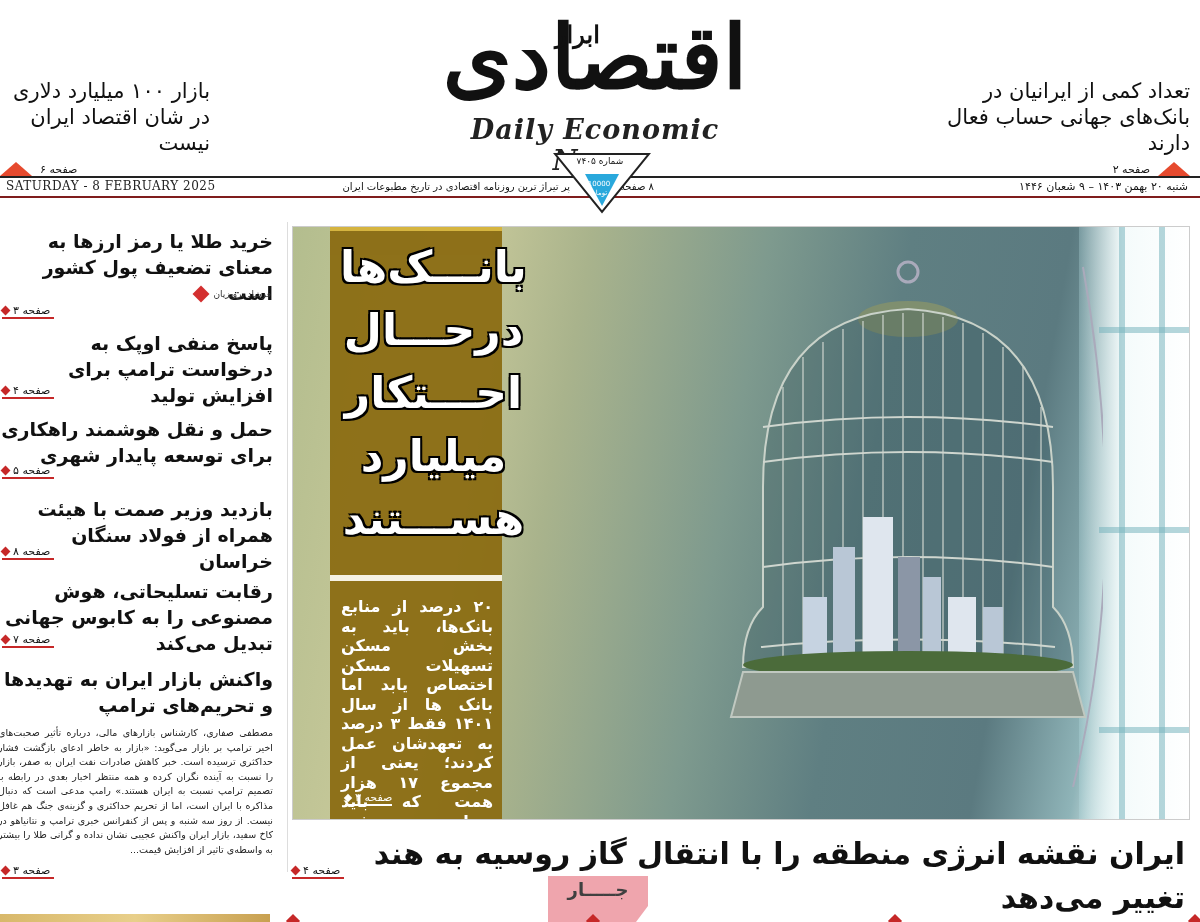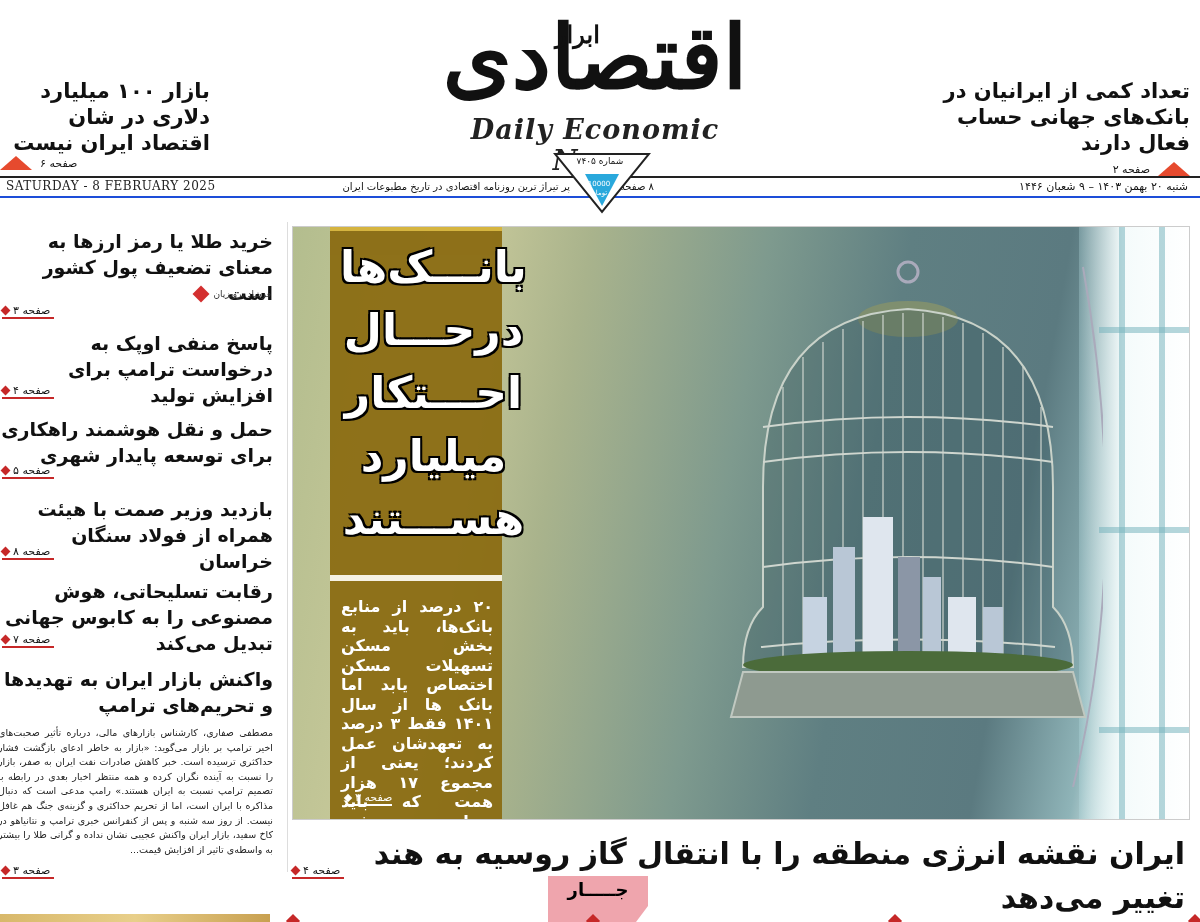--- a/index.html
+++ b/index.html
@@ -8,27 +8,27 @@
 
   .abs { position: absolute; }
   .rtl { direction: rtl; text-align: right; }
 
   
   .logo-fa { left: 415px; top: 2px; width: 360px; height: 118px; text-align: center; }
   .logo-fa .big { font-family: "DejaVu Serif", serif; font-size: 88px; font-weight: bold; line-height: 110px; letter-spacing: -2px; margin-top: 8px; }
   .logo-fa .small { position: absolute; left: 140px; top: 18px; font-size: 24px; font-family: "DejaVu Serif", serif; font-weight: bold; }
   .logo-en { left: 430px; top: 114px; width: 330px; text-align: center; font-family: "DejaVu Serif", serif; font-size: 27px; font-weight: bold; font-style: italic; letter-spacing: 1px; color: #222; }
 
-  .top-story { font-weight: bold; font-size: 21px; line-height: 26px; }
+  .top-story { font-weight: normal; font-size: 21px; line-height: 26px; }
   .top-left { left: 0; top: 78px; width: 210px; }
   .top-right { left: 920px; top: 78px; width: 270px; }
   .page-ref-top { font-size: 11px; display: flex; align-items: center; gap: 8px; }
   .tri { width: 0; height: 0; border-left: 16px solid transparent; border-right: 16px solid transparent; border-bottom: 14px solid #e64a2e; }
 
-  .dateline { left: 0; top: 176px; width: 1200px; height: 22px; border-top: 2px solid #222; border-bottom: 2px solid #1d4ed8; }
+  .dateline { left: 0; top: 176px; width: 1200px; height: 22px; border-top: 2px solid #222; border-bottom: 2px solid #7f1d1d; }
   .dateline .en { position: absolute; left: 6px; top: 1px; font-family: "DejaVu Serif", serif; font-size: 12px; letter-spacing: 0.5px; color: #222; }
   .dateline .fa { position: absolute; right: 12px; top: 2px; font-size: 11px; }
   .dateline .slogan { position: absolute; left: 330px; top: 3px; font-size: 10px; width: 240px; }
   .dateline .pages { position: absolute; left: 620px; top: 3px; font-size: 10px; }
 
   .issue-tri { left: 553px; top: 152px; width: 98px; height: 62px; }
   .issue-no { left: 560px; top: 156px; width: 80px; text-align: center; font-size: 9px; }
   .price { left: 586px; top: 180px; width: 26px; text-align: center; font-size: 7px; color: #fff; line-height: 9px; }
 
   
@@ -55,38 +55,38 @@
   .summary-sep { position: absolute; left: 37px; top: 348px; width: 172px; height: 6px; background: #f5f1e3; }
   .summary { position: absolute; left: 48px; top: 370px; width: 152px; color: #fff; font-weight: bold; font-size: 16px; line-height: 19.5px; text-align: justify; direction: rtl; }
   .summary-link { position: absolute; left: 52px; top: 564px; color: #fff; font-size: 11px; border-bottom: 2px solid #fff; display: flex; align-items: center; gap: 4px; }
   .summary-link .dia { width: 6px; height: 6px; background: #fff; transform: rotate(45deg); }
 
   .bottom-head { left: 370px; top: 832px; width: 815px; font-weight: bold; font-size: 30px; line-height: 44px; }
   .bottom-link { left: 292px; top: 864px; font-size: 11px; border-bottom: 2px solid #c62828; padding-right: 4px; display: flex; align-items: center; gap: 4px; }
   .bottom-link .dia { width: 7px; height: 7px; background: #c62828; transform: rotate(45deg); }
 
   .pink-tag { left: 548px; top: 876px; width: 100px; height: 46px; background: #efa5ad; }
-  .pink-tag .txt { position: absolute; left: 0; right: 0; top: 3px; text-align: center; color: #000000; font-weight: bold; font-size: 18px; }
+  .pink-tag .txt { position: absolute; left: 0; right: 0; top: 3px; text-align: center; color: #404040; font-weight: bold; font-size: 18px; }
   .pink-tag .notch { position: absolute; right: 0; top: 30px; width: 0; height: 0; border-left: 12px solid transparent; border-bottom: 16px solid #fff; }
 
   .bottom-strip-img { left: 0; top: 914px; width: 270px; height: 8px; background: linear-gradient(90deg,#d8b86a,#e8cf8a,#c8a050); }
   .drop { width: 10px; height: 10px; background: #c62828; transform: rotate(45deg); position: absolute; top: 916px; }
 </style>
 </head>
 <body>
 
 <div class="abs logo-fa">
   <span class="big">اقتصادی</span>
   <span class="small">ابرار</span>
 </div>
 <div class="abs logo-en">Daily Economic News</div>
 
 <div class="abs top-left rtl">
   <div class="top-story">بازار ۱۰۰ میلیارد دلاری در شان اقتصاد ایران نیست</div>
-  <div class="page-ref-top" style="justify-content:flex-start; direction:ltr; ">
+  <div class="page-ref-top" style="justify-content:flex-start; direction:ltr; margin-top:6px;">
     <span class="tri"></span>
     <span>صفحه ۶</span>
   </div>
 </div>
 
 <div class="abs top-right rtl">
   <div class="top-story">تعداد کمی از ایرانیان در بانک‌های جهانی حساب فعال دارند</div>
   <div class="page-ref-top" style="justify-content:flex-start; margin-top:6px;">
     <span class="tri"></span>
     <span>صفحه ۲</span>

